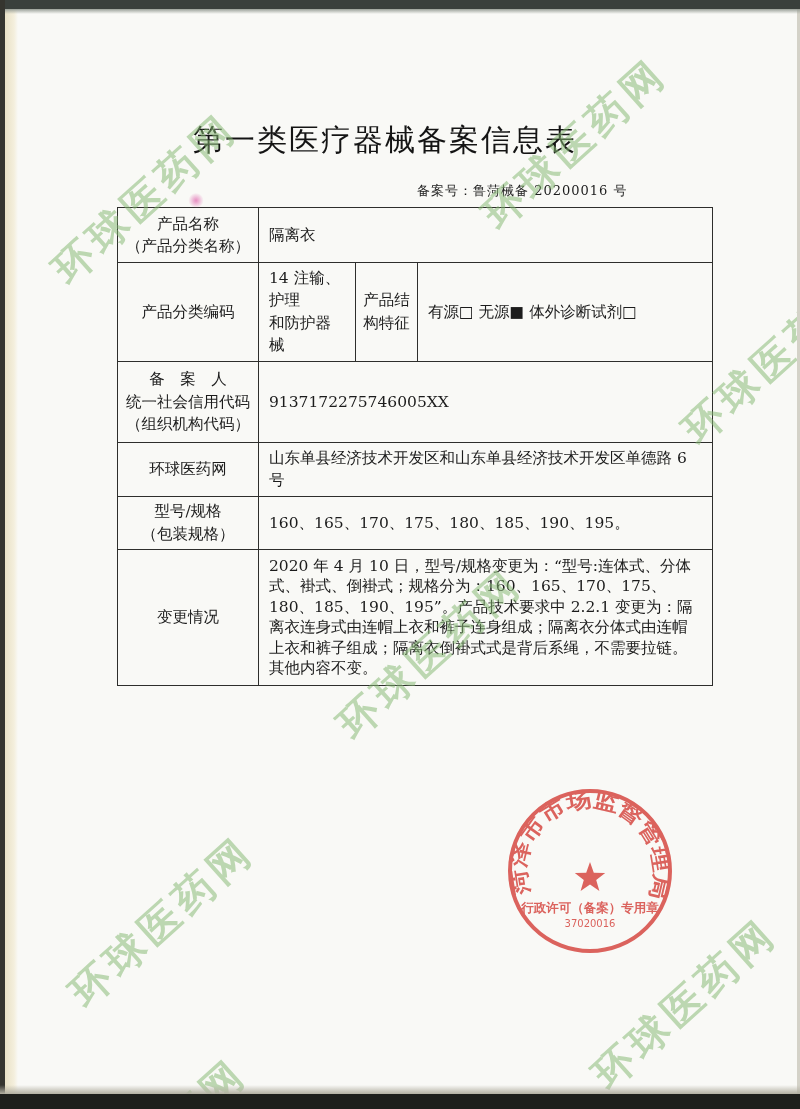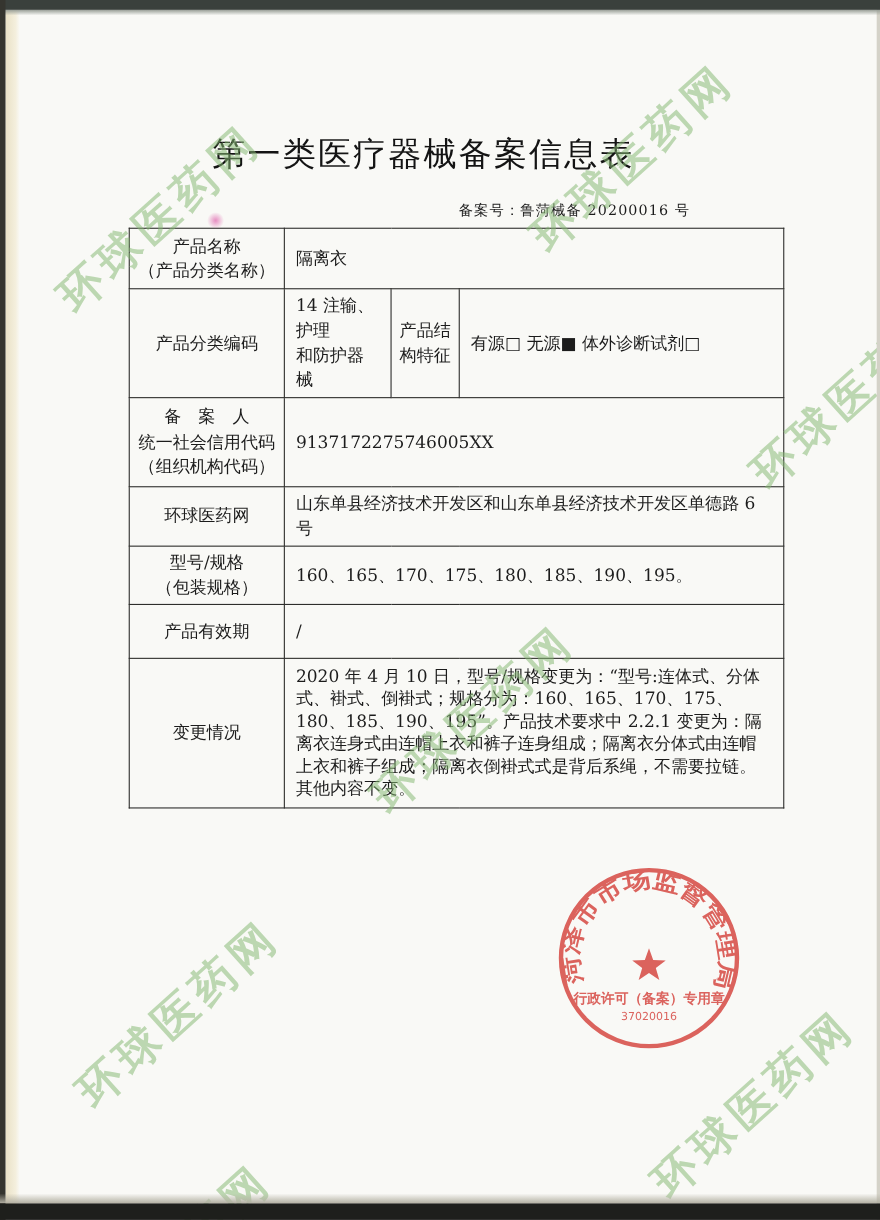--- a/index.html
+++ b/index.html
@@ -133,24 +133,20 @@
       <tr style="height:47px">
         <td class="lbl">环球医药网</td>
         <td class="val" colspan="3">山东单县经济技术开发区和山东单县经济技术开发区单德路 6
 号</td>
       </tr>
       <tr style="height:53px">
         <td class="lbl">型号/规格
 （包装规格）</td>
         <td class="val" colspan="3">160、165、170、175、180、185、190、195。</td>
       </tr>
-      <tr style="height:49px">
-        <td class="lbl">产品有效期</td>
-        <td class="val" colspan="3">/</td>
-      </tr>
       <tr style="height:127px">
         <td class="lbl">变更情况</td>
         <td class="val" colspan="3" style="white-space:normal;line-height:20.5px;padding:6px 10px;">2020 年 4 月 10 日，型号/规格变更为：“型号:连体式、分体式、褂式、倒褂式；规格分为：160、165、170、175、180、185、190、195”。产品技术要求中 2.2.1 变更为：隔离衣连身式由连帽上衣和裤子连身组成；隔离衣分体式由连帽上衣和裤子组成；隔离衣倒褂式式是背后系绳，不需要拉链。其他内容不变。</td>
       </tr>
     </tbody>
       </table>
   </div>
 
   <svg class="stamp" viewBox="0 0 186 170">
     <defs>

